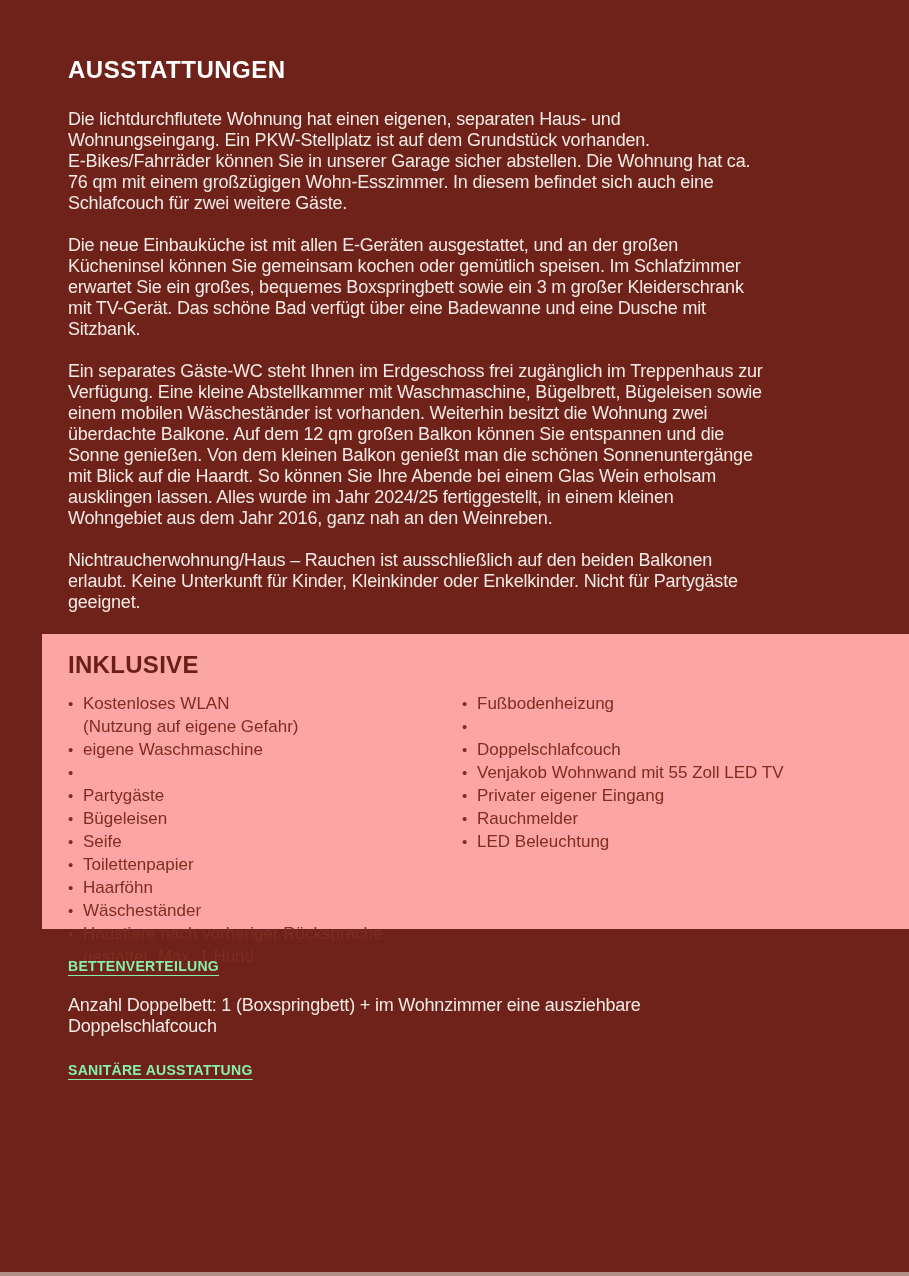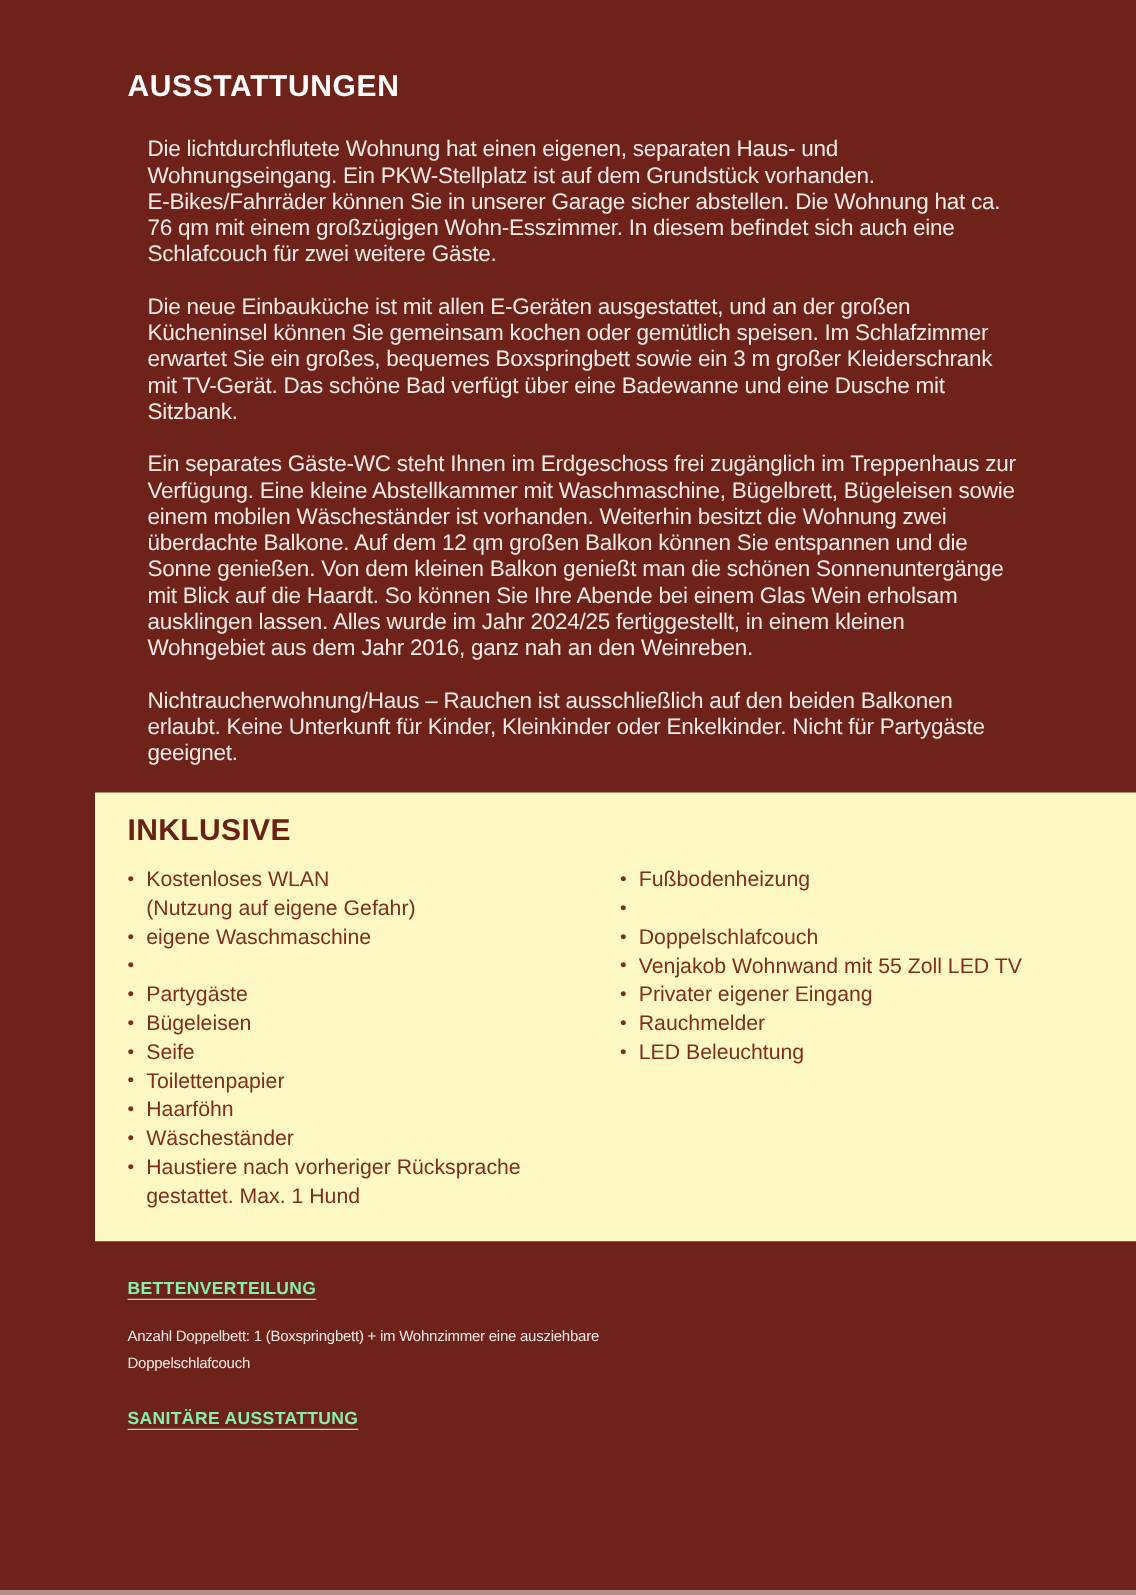--- a/index.html
+++ b/index.html
@@ -6,21 +6,20 @@
   html, body { background: #4a4a4a; }
   body { font-family: "Liberation Sans", sans-serif; }
 
   .page {
     position: relative;
     width: 909px;
     height: 1276px;
     margin: 0 auto;
     background: #6F2219;
     overflow: hidden;
-    padding-left: 34px;
   }
 
   .content {
     padding: 55px 64px 0 68px;
     color: #F5EEEA;
   }
 
   .main-title {
     font-size: 24px;
     line-height: 30px;
@@ -30,29 +29,28 @@
     margin-bottom: 24px;
   }
 
   .para {
     font-size: 18px;
     line-height: 21px;
     letter-spacing: -0.2px;
     white-space: pre-line;
     margin-bottom: 21px;
     color: #F3EAE6;
-    margin-left: 16px;
   }
 
   .card {
     margin-top: 15px;
     margin-left: 42px;
     width: 867px;
-    height: 359px;
-    background: #fef9c3;
+    height: 295px;
+    background: #fca5a5;
     padding: 17px 26px 0 26px;
   }
 
   .card-title {
     font-size: 24px;
     line-height: 28px;
     font-weight: bold;
     letter-spacing: 0.3px;
     color: #6B2015;
   }
@@ -95,21 +93,21 @@
     letter-spacing: 0.3px;
     color: #86efac;
     text-decoration: underline;
     text-decoration-thickness: 1px;
     text-underline-offset: 4px;
   }
   .betten-title  { margin-top: 27px; }
   .sanit-title   { margin-top: 23px; text-decoration: underline; }
   .sub-text {
     margin-top: 18px;
-    font-size: 12px;
+    font-size: 18px;
     line-height: 21px;
     letter-spacing: -0.2px;
     white-space: pre-line;
   }
 
   .bottom-strip {
     position: absolute;
     left: 0; right: 0; bottom: 0;
     height: 4px;
     background: #B18E86;

